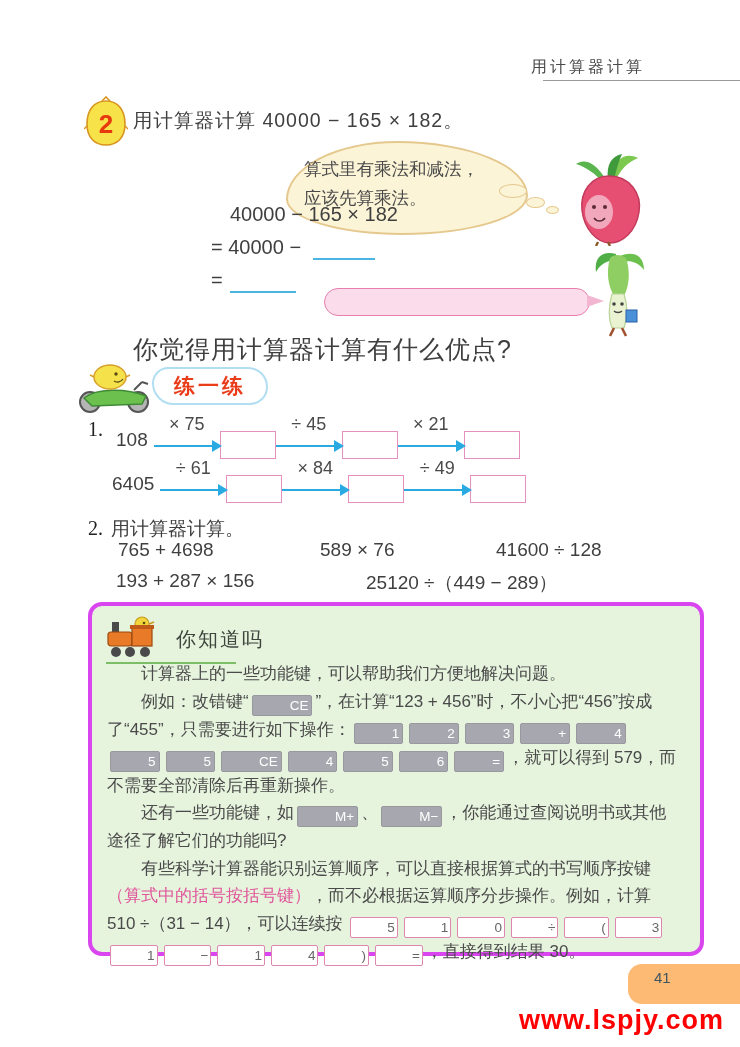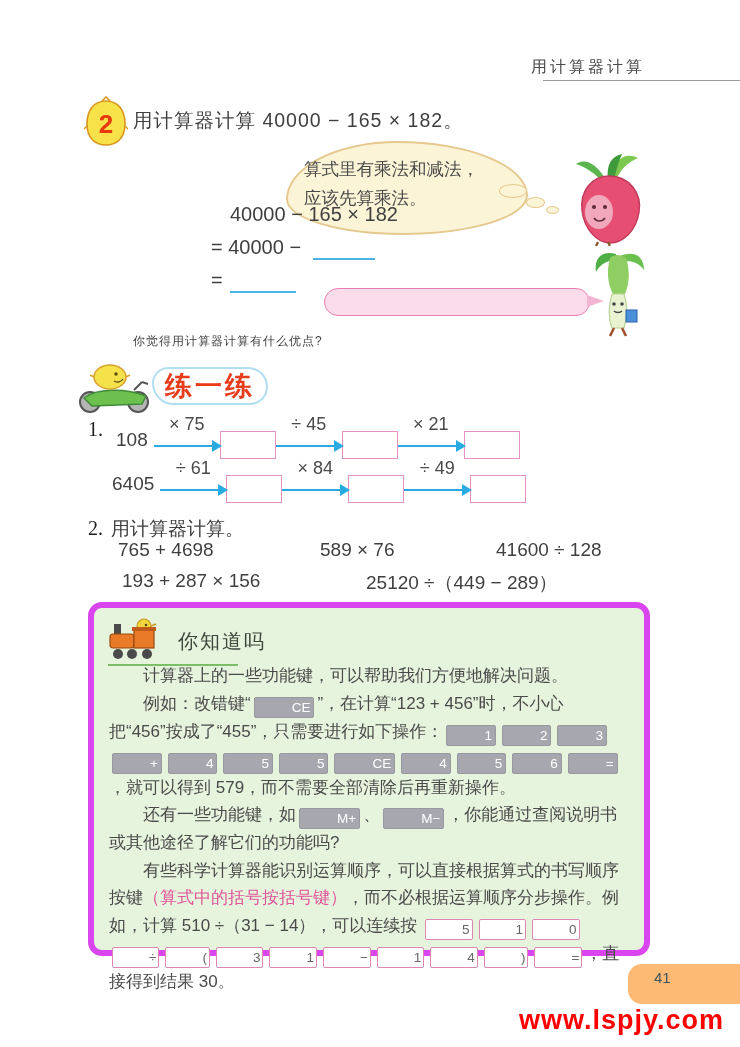--- a/index.html
+++ b/index.html
@@ -34,48 +34,48 @@
   .bl1{top:258px;left:313px;width:62px;}
   .bl2{top:291px;left:230px;width:66px;}
   
   .speech{top:288px;left:324px;width:264px;height:26px;background:#fbdcea;
     border:1.5px solid #e77fb0;border-radius:16px;text-align:center;
     font-size:16.5px;line-height:26px;color:#4a4a4a;}
   .speech-tail{position:absolute;right:-15px;top:6px;width:0;height:0;
     border-top:6px solid transparent;border-bottom:6px solid transparent;
     border-left:17px solid #f3b6d2;}
   .bokchoy{top:250px;left:586px;width:64px;height:88px;}
-  .question{top:333px;left:133px;font-size:12px;letter-spacing:1px;}
+  .question{top:333px;left:133px;font-size:25px;letter-spacing:1px;}
   
   .moto{top:360px;left:76px;width:80px;height:54px;}
   .practice-cloud{top:367px;left:152px;width:112px;height:34px;background:#ffffff;
     border:2px solid #b2def2;border-radius:18px 22px 20px 24px;text-align:center;}
-  .practice-cloud span{font-size:27px;font-weight:bold;color:#e83c1a;letter-spacing:3px;line-height:34px;}
+  .practice-cloud span{font-size:21px;font-weight:bold;color:#e83c1a;letter-spacing:3px;line-height:34px;}
   
   .ex-num{font-family:"Liberation Serif","DejaVu Serif",serif;font-size:20px;color:#222;}
   .ex1-num{top:418px;left:88px;}
   .flow-row{display:flex;align-items:flex-end;height:48px;}
   .fr1{top:412px;left:116px;}
   .fr2{top:456px;left:112px;}
   .flow-start{font-size:19px;margin:0 6px 9px 0;}
   .flow-arrow{position:relative;width:66px;height:46px;}
   .flow-op{position:absolute;top:0;left:0;width:100%;text-align:center;font-size:18px;color:#4a4a4a;}
   .flow-arrow::before{content:'';position:absolute;left:0;right:7px;bottom:13px;height:2.5px;background:#29abe2;}
   .flow-arrow::after{content:'';position:absolute;right:-2px;bottom:8px;width:0;height:0;
     border-left:10px solid #29abe2;border-top:6px solid transparent;border-bottom:6px solid transparent;}
   .flow-box{width:54px;height:26px;background:#fff;border:1.5px solid #e591bf;margin-bottom:1px;}
   
   .ex2-head{top:516px;left:88px;font-size:19px;}
   .ex2-head .ex-num{margin-right:8px;}
   .expr{font-size:19px;}
   .e0{top:539px;left:118px;} .e1{top:539px;left:320px;} .e2{top:539px;left:496px;}
-  .e3{top:570px;left:122px;text-align:right;} .e4{top:570px;left:366px;}
-  
-  .know-box{top:602px;left:88px;width:562px;height:354px;background:#e6f3dd;
-    border:6px solid #d946ef;border-radius:14px;box-sizing:border-box;}
+  .e3{top:570px;left:116px;text-align:right;} .e4{top:570px;left:366px;}
+  
+  .know-box{top:602px;left:88px;width:616px;height:354px;background:#e6f3dd;
+    border:4px solid #d946ef;border-radius:14px;box-sizing:border-box;}
   .train{position:absolute;top:8px;left:12px;width:62px;height:48px;}
   .kb-title{position:absolute;top:20px;left:84px;font-size:20px;letter-spacing:2px;color:#3c463c;}
   .kb-rule{position:absolute;top:56px;left:14px;width:130px;height:2px;background:#7cbd68;}
   .kb-text{position:absolute;top:54px;left:15px;right:17px;font-size:17px;line-height:27.5px;color:#4a4a4a;}
   .kb-para{margin:0;text-indent:2em;}
   .key{display:inline-block;min-width:14px;height:19px;line-height:19px;text-align:center;
     font-size:13.5px;border-radius:2px;margin:0 3px;padding:0 3px;vertical-align:-3px;}
   .key.gray{background:#a7a7af;color:#ffffff;border:1px solid #98989f;}
   .key.pink{background:#ffffff;color:#666;border:1px solid #dd87b0;min-width:10px;padding:0 2px;}
   .pink-text{color:#e0559a;}

